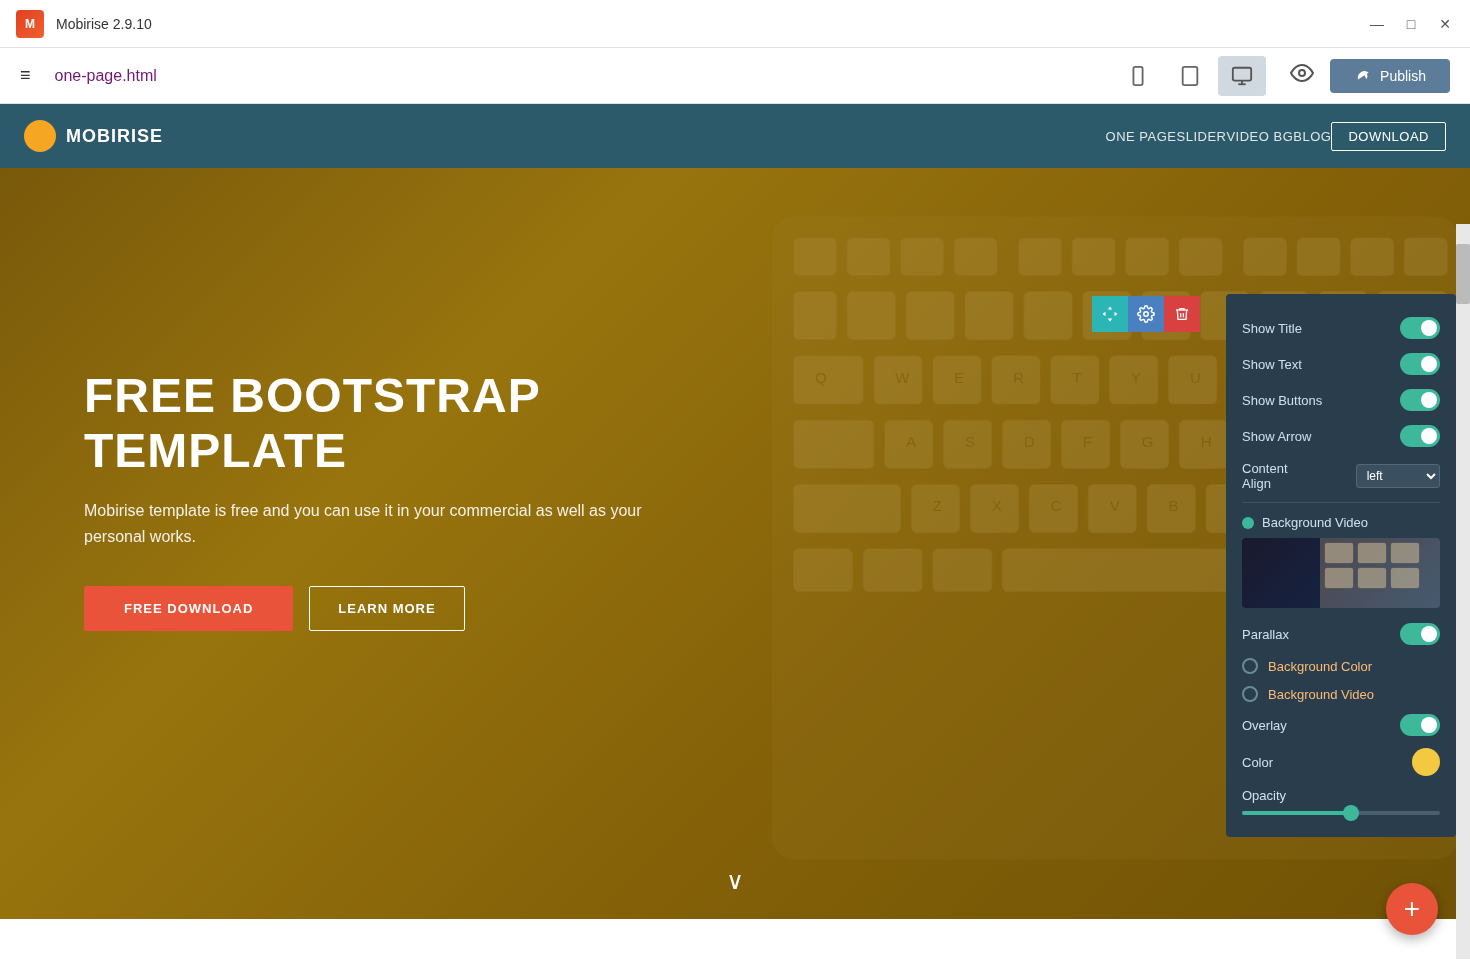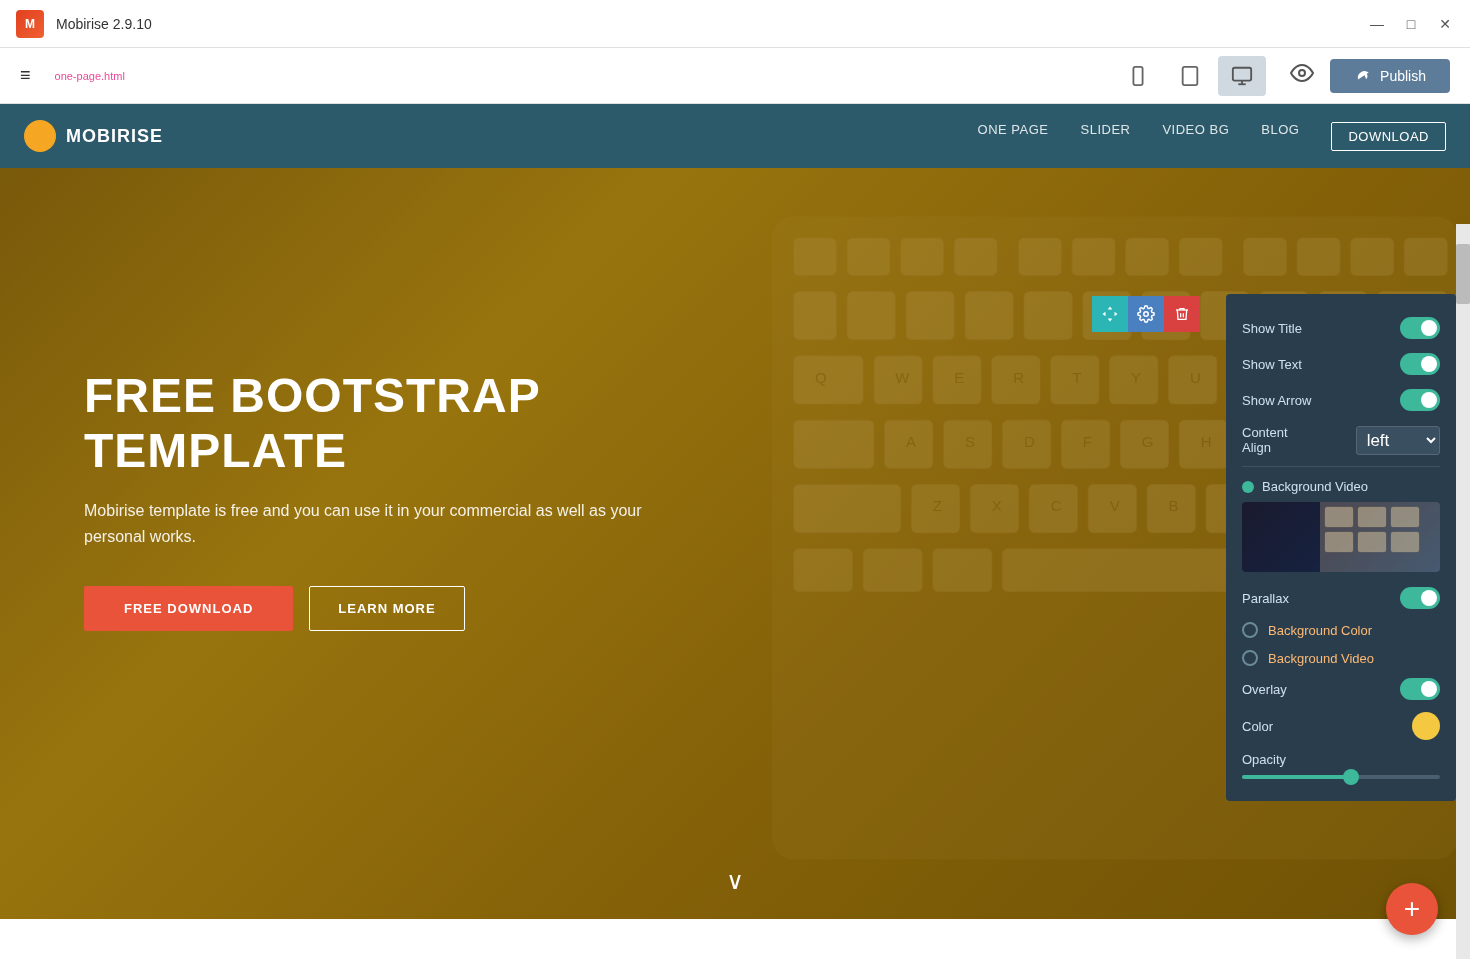--- a/index.html
+++ b/index.html
@@ -42,21 +42,21 @@
       border-bottom: 1px solid #e0e0e0;
       display: flex;
       align-items: center;
       padding: 0 20px;
       gap: 8px;
     }
     .toolbar-menu-icon {
       font-size: 18px; color: #333; cursor: pointer; margin-right: 16px;
     }
     .toolbar-filename {
-      font-size: 11px; color: #ec4899; margin-right: auto;
+      font-size: 16px; color: #701a75; margin-right: auto;
     }
     .device-icons {
       display: flex; gap: 4px; margin-right: 16px;
     }
     .device-btn {
       width: 48px; height: 40px;
       display: flex; align-items: center; justify-content: center;
       border-radius: 4px; cursor: pointer; color: #555;
       font-size: 18px;
     }
@@ -93,21 +93,21 @@
       display: flex; align-items: center; gap: 10px;
       color: white; font-size: 18px; font-weight: 600; letter-spacing: 1px;
     }
     .nav-logo-circle {
       width: 32px; height: 32px;
       background: #f5a623;
       border-radius: 50%;
     }
     .nav-links {
       margin-left: auto;
-      display: flex; gap: 32px; 
+      display: flex; align-items: center;
     }
     .nav-link {
       color: rgba(255,255,255,0.85);
       font-size: 13px; font-weight: 500;
       letter-spacing: 0.5px;
       cursor: pointer;
     }
     .nav-link.active-nav {
       border: 1.5px solid white;
       padding: 6px 16px;
@@ -265,21 +265,21 @@
       border-radius: 50%;
     }
 
     .settings-divider { height: 1px; background: rgba(255,255,255,0.1); margin: 4px 0; }
 
     
     .align-select {
       background: #3a5060;
       border: 1px solid #567;
       color: white;
-      font-size: 17px;
+      font-size: 12px;
       padding: 3px 6px;
       border-radius: 3px;
       width: 90px;
       cursor: pointer;
     }
 
     
     .bg-image-section {
       padding: 8px 0;
     }
@@ -590,20 +590,28 @@
 
     <div class="settings-row">
       <span class="settings-row-label">Show Text</span>
       <div class="toggle">
         <div class="toggle-track">
           <div class="toggle-thumb"></div>
         </div>
       </div>
     </div>
 
+    <div class="settings-row">
+      <span class="settings-row-label">Show Buttons</span>
+      <div class="toggle">
+        <div class="toggle-track">
+          <div class="toggle-thumb"></div>
+        </div>
+      </div>
+    </div>
 
     <div class="settings-row">
       <span class="settings-row-label">Show Arrow</span>
       <div class="toggle">
         <div class="toggle-track">
           <div class="toggle-thumb"></div>
         </div>
       </div>
     </div>
 

